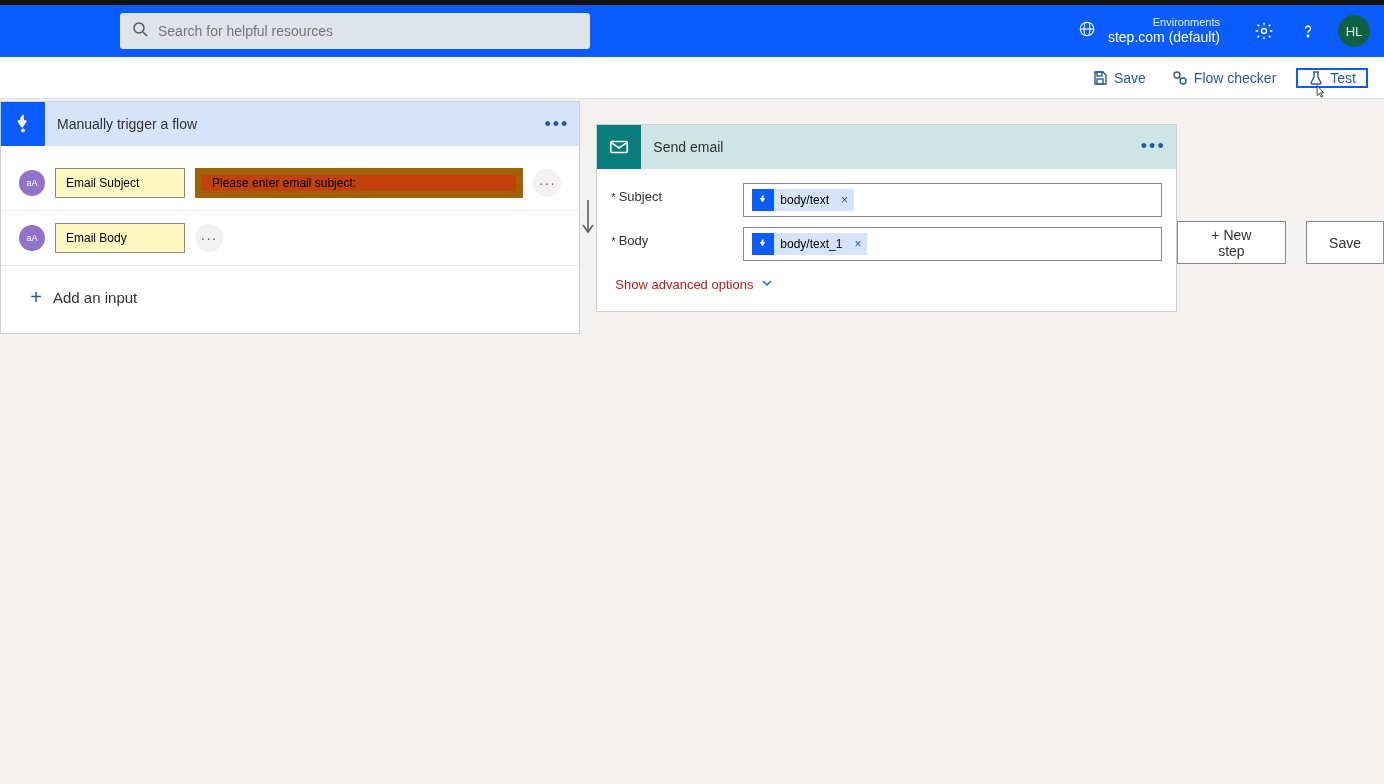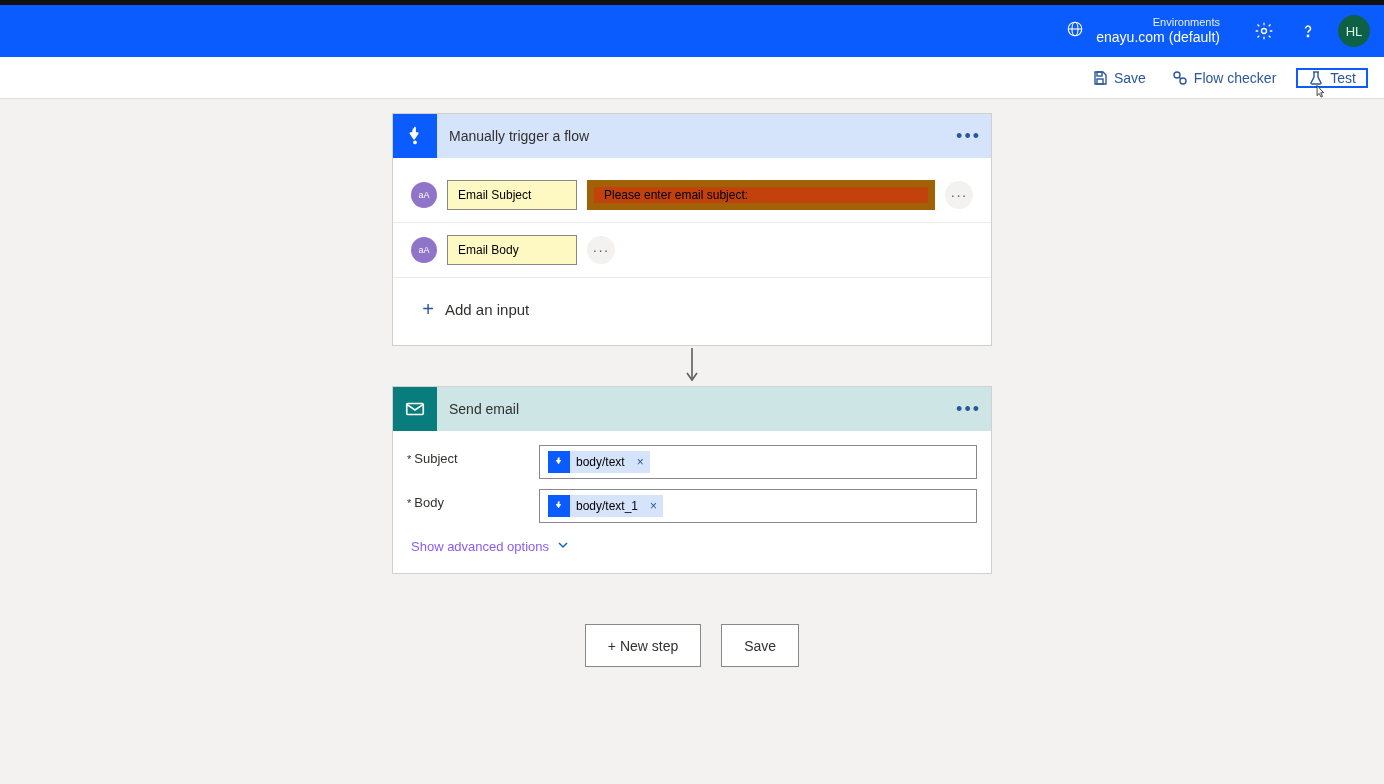--- a/index.html
+++ b/index.html
@@ -38,21 +38,21 @@
   display: flex; align-items: center; justify-content: flex-end; padding-right: 16px;
   color: #2b579a; font-size: 14px;
 }
 .action-item { display: flex; align-items: center; gap: 6px; margin-left: 14px; cursor: pointer; padding: 4px 6px; }
 .action-item svg { width: 16px; height: 16px; }
 .action-test {
   border: 2px solid #0a5cff; padding: 0 10px; position: relative;
 }
 .cursor-ptr { position: absolute; left: 14px; top: 14px; pointer-events: none; }
 
-.canvas { padding: 14px 0 40px 0; display: flex; flex-direction: column; align-items: center; justify-content: flex-end; }
+.canvas { padding: 2px 0 40px 0; display: flex; flex-direction: row; align-items: center; justify-content: flex-end; }
 
 .card {
   width: 600px; background: #fff; border: 1px solid #d2d0ce;
 }
 .card-header {
   height: 44px; display: flex; align-items: center; font-size: 14px;
   color: #323130; position: relative;
 }
 .card-header.trigger { background: #d6e4fb; }
 .card-header.action { background: #cde5e5; }
@@ -109,48 +109,57 @@
 .token {
   display: inline-flex; align-items: center; background: #d6e4fb;
   font-size: 12px; height: 22px;
 }
 .token .ticon {
   width: 22px; height: 22px; background: #0a5cff; display: flex; align-items: center; justify-content: center;
 }
 .token .ttext { padding: 0 6px; }
 .token .tx { padding: 0 6px; color: #2b579a; cursor: pointer; }
 .adv-options {
-  color: #8b5cf6; font-size: 13px; display: inline-flex; align-items: center; gap: 8px;
+  color: #b91c1c; font-size: 13px; display: inline-flex; align-items: center; gap: 8px;
   cursor: pointer; margin-top: 6px; margin-left: 4px;
 }
 .chev { transform: rotate(0deg); }
 
 .bottom-buttons { display: flex; gap: 20px; margin-top: 50px; }
 .btn {
   height: 43px; padding: 0 22px; background: #fff; border: 1px solid #8a8886;
   font-size: 14px; color: #323130; cursor: pointer; display: flex; align-items: center;
 }
 </style>
 </head>
 <body>
 
 <div class="topbar-dark"></div>
 
 <div class="topbar">
+  <div class="search-wrap">
+    <span class="search-icon">
+      <svg viewBox="0 0 16 16" fill="none" stroke="#555" stroke-width="1.5">
+          <circle cx="7" cy="7" r="5"></circle>
+          <line x1="11" y1="11" x2="15" y2="15"></line>
+        </svg>
+    </span>
+    <input class="search-input" placeholder="Search for helpful resources" style="">
+  </div>
   <div class="topbar-spacer"></div>
   <span class="env-icon">
     <svg width="18" height="18" viewBox="0 0 24 24" fill="none" stroke="#fff" stroke-width="1.5">
         <circle cx="12" cy="12" r="9"></circle>
         <ellipse cx="12" cy="12" rx="4" ry="9"></ellipse>
         <line x1="3" y1="12" x2="21" y2="12"></line>
       </svg>
   </span>
   <div class="env-block">
     <div class="env-label">Environments</div>
-    <div class="env-value">enayu.com (default)</div>
+    <div class="env-value">step.com (default)</div>
   </div>
   <div class="icon-btn">
     <svg width="20" height="20" viewBox="0 0 24 24" fill="none" stroke="#fff" stroke-width="1.6">
         <circle cx="12" cy="12" r="3"></circle>
         <path d="M12 2v3M12 19v3M4.2 4.2l2.1 2.1M17.7 17.7l2.1 2.1M2 12h3M19 12h3M4.2 19.8l2.1-2.1M17.7 6.3l2.1-2.1"></path>
       </svg>
   </div>
   <div class="icon-btn">
     <svg width="20" height="20" viewBox="0 0 24 24" fill="none" stroke="#fff" stroke-width="1.8">
         <path d="M9 9a3 3 0 1 1 4.5 2.6C12.5 12.5 12 13 12 14"></path>

